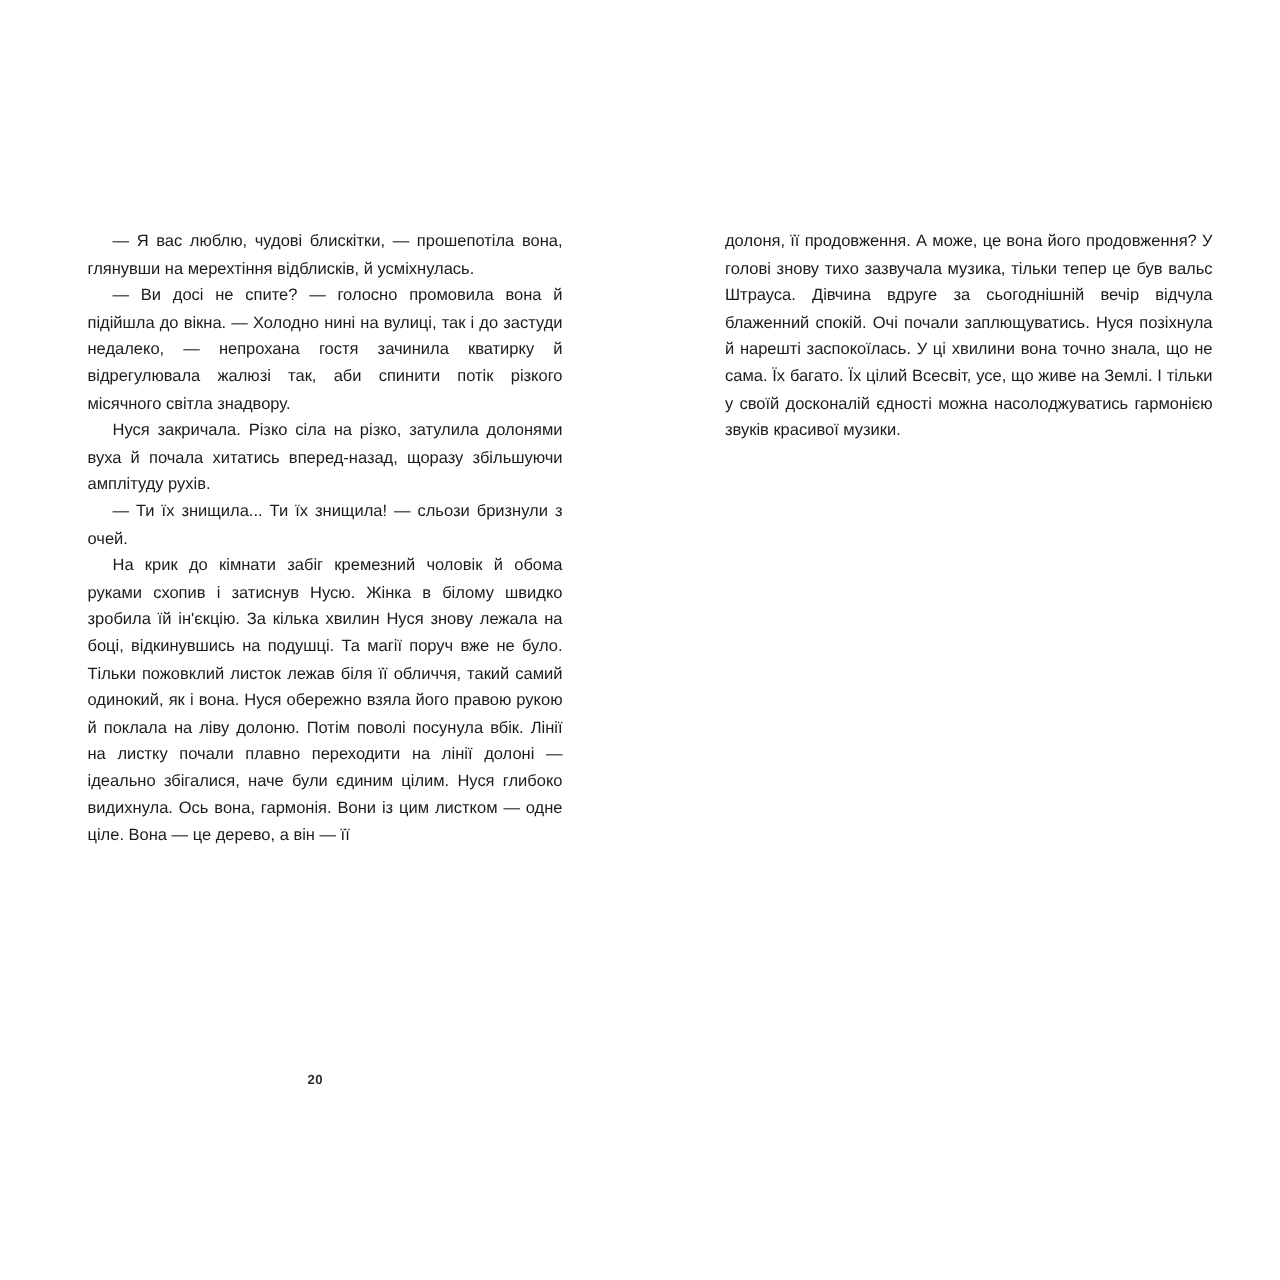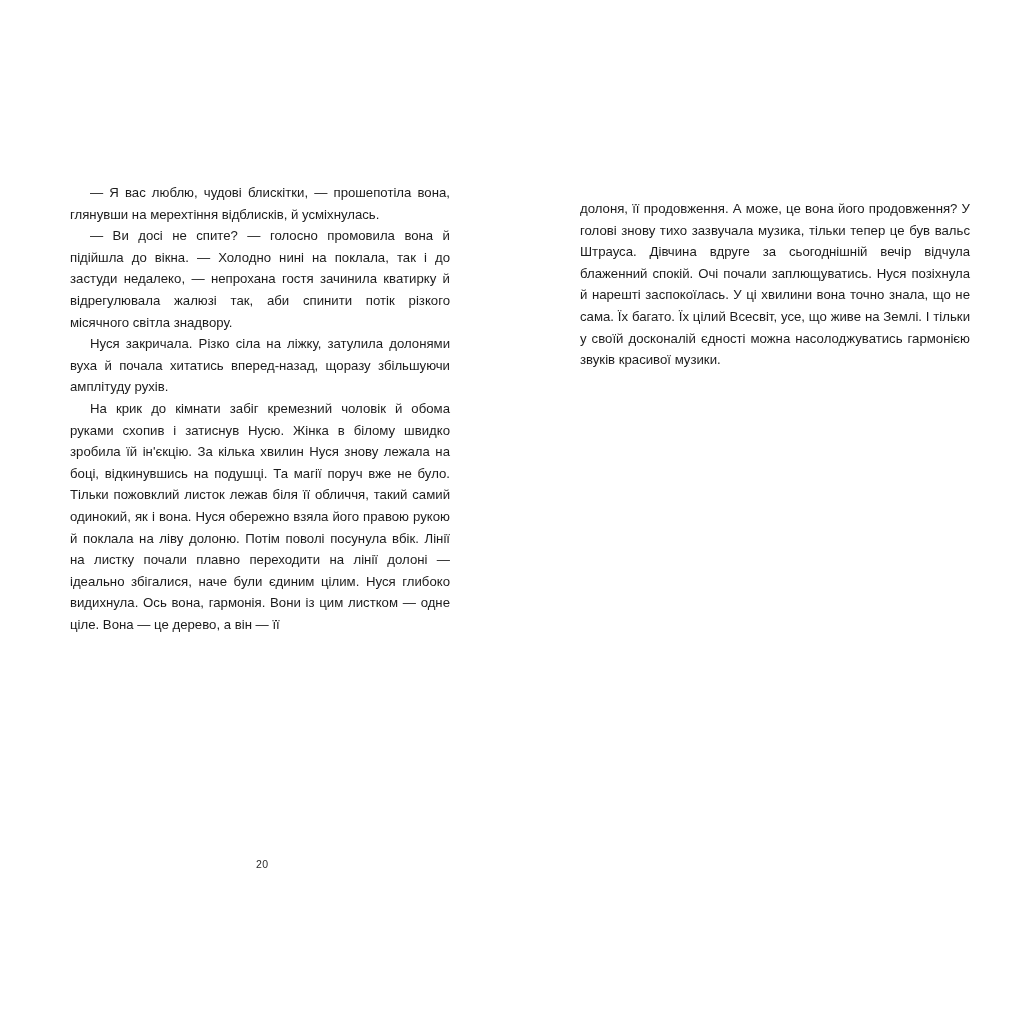--- a/index.html
+++ b/index.html
@@ -31,53 +31,54 @@
   .col {
     box-sizing: border-box;
   }
   .col-left {
     width: 380px;
     margin-left: 70px;
   }
   .col-right {
     width: 390px;
     margin-left: 130px;
-    margin-top: 16px;
   }
   p {
     margin: 0;
     font-size: 13.2px;
     line-height: 21.6px;
     text-align: justify;
     text-justify: inter-word;
     hyphens: manual;
     color: #1b1b1b;
   }
   p.indent {
     text-indent: 20px;
   }
   .folio {
     position: absolute;
-    left: 256px;
+    left: 246px;
     top: 858px;
     font-size: 10.5px;
     color: #2a2a2a;
     letter-spacing: 0.3px;
+    font-weight: bold;
   }
 </style>
 </head>
 <body>
 
 <div class="page">
   <div class="spread">
 
     <div class="col col-left">
       <p class="indent">— Я вас люблю, чудові блискітки, — прошепотіла вона, глянувши на мерехтіння відблисків, й усміхнулась.</p>
-      <p class="indent">— Ви досі не спите? — голосно промовила вона й підійшла до вікна. — Холодно нині на поклала, так і до застуди недалеко, — непрохана гостя зачинила кватирку й відрегулювала жалюзі так, аби спинити потік різкого місячного світла знадвору.</p>
-      <p class="indent">Нуся закричала. Різко сіла на ліжку, затулила долонями вуха й почала хитатись вперед-назад, щоразу збільшуючи амплітуду рухів.</p>
+      <p class="indent">— Ви досі не спите? — голосно промовила вона й підійшла до вікна. — Холодно нині на вулиці, так і до застуди недалеко, — непрохана гостя зачинила кватирку й відрегулювала жалюзі так, аби спинити потік різкого місячного світла знадвору.</p>
+      <p class="indent">Нуся закричала. Різко сіла на різко, затулила долонями вуха й почала хитатись вперед-назад, щоразу збільшуючи амплітуду рухів.</p>
+      <p class="indent">— Ти їх знищила... Ти їх знищила! — сльози бризнули з очей.</p>
       <p class="indent">На крик до кімнати забіг кремезний чоловік й обома руками схопив і затиснув Нусю. Жінка в білому швидко зробила їй ін'єкцію. За кілька хвилин Нуся знову лежала на боці, відкинувшись на подушці. Та магії поруч вже не було. Тільки пожовклий листок лежав біля її обличчя, такий самий одинокий, як і вона. Нуся обережно взяла його правою рукою й поклала на ліву долоню. Потім поволі посунула вбік. Лінії на листку почали плавно переходити на лінії долоні — ідеально збігалися, наче були єдиним цілим. Нуся глибоко видихнула. Ось вона, гармонія. Вони із цим листком — одне ціле. Вона — це дерево, а він — її</p>
     </div>
 
     <div class="col col-right">
       <p>долоня, її продовження. А може, це вона його продовження? У голові знову тихо зазвучала музика, тільки тепер це був вальс Штрауса. Дівчина вдруге за сьогоднішній вечір відчула блаженний спокій. Очі почали заплющуватись. Нуся позіхнула й нарешті заспокоїлась. У ці хвилини вона точно знала, що не сама. Їх багато. Їх цілий Всесвіт, усе, що живе на Землі. І тільки у своїй досконалій єдності можна насолоджуватись гармонією звуків красивої музики.</p>
     </div>
 
   </div>
 
   <div class="folio">20</div>

